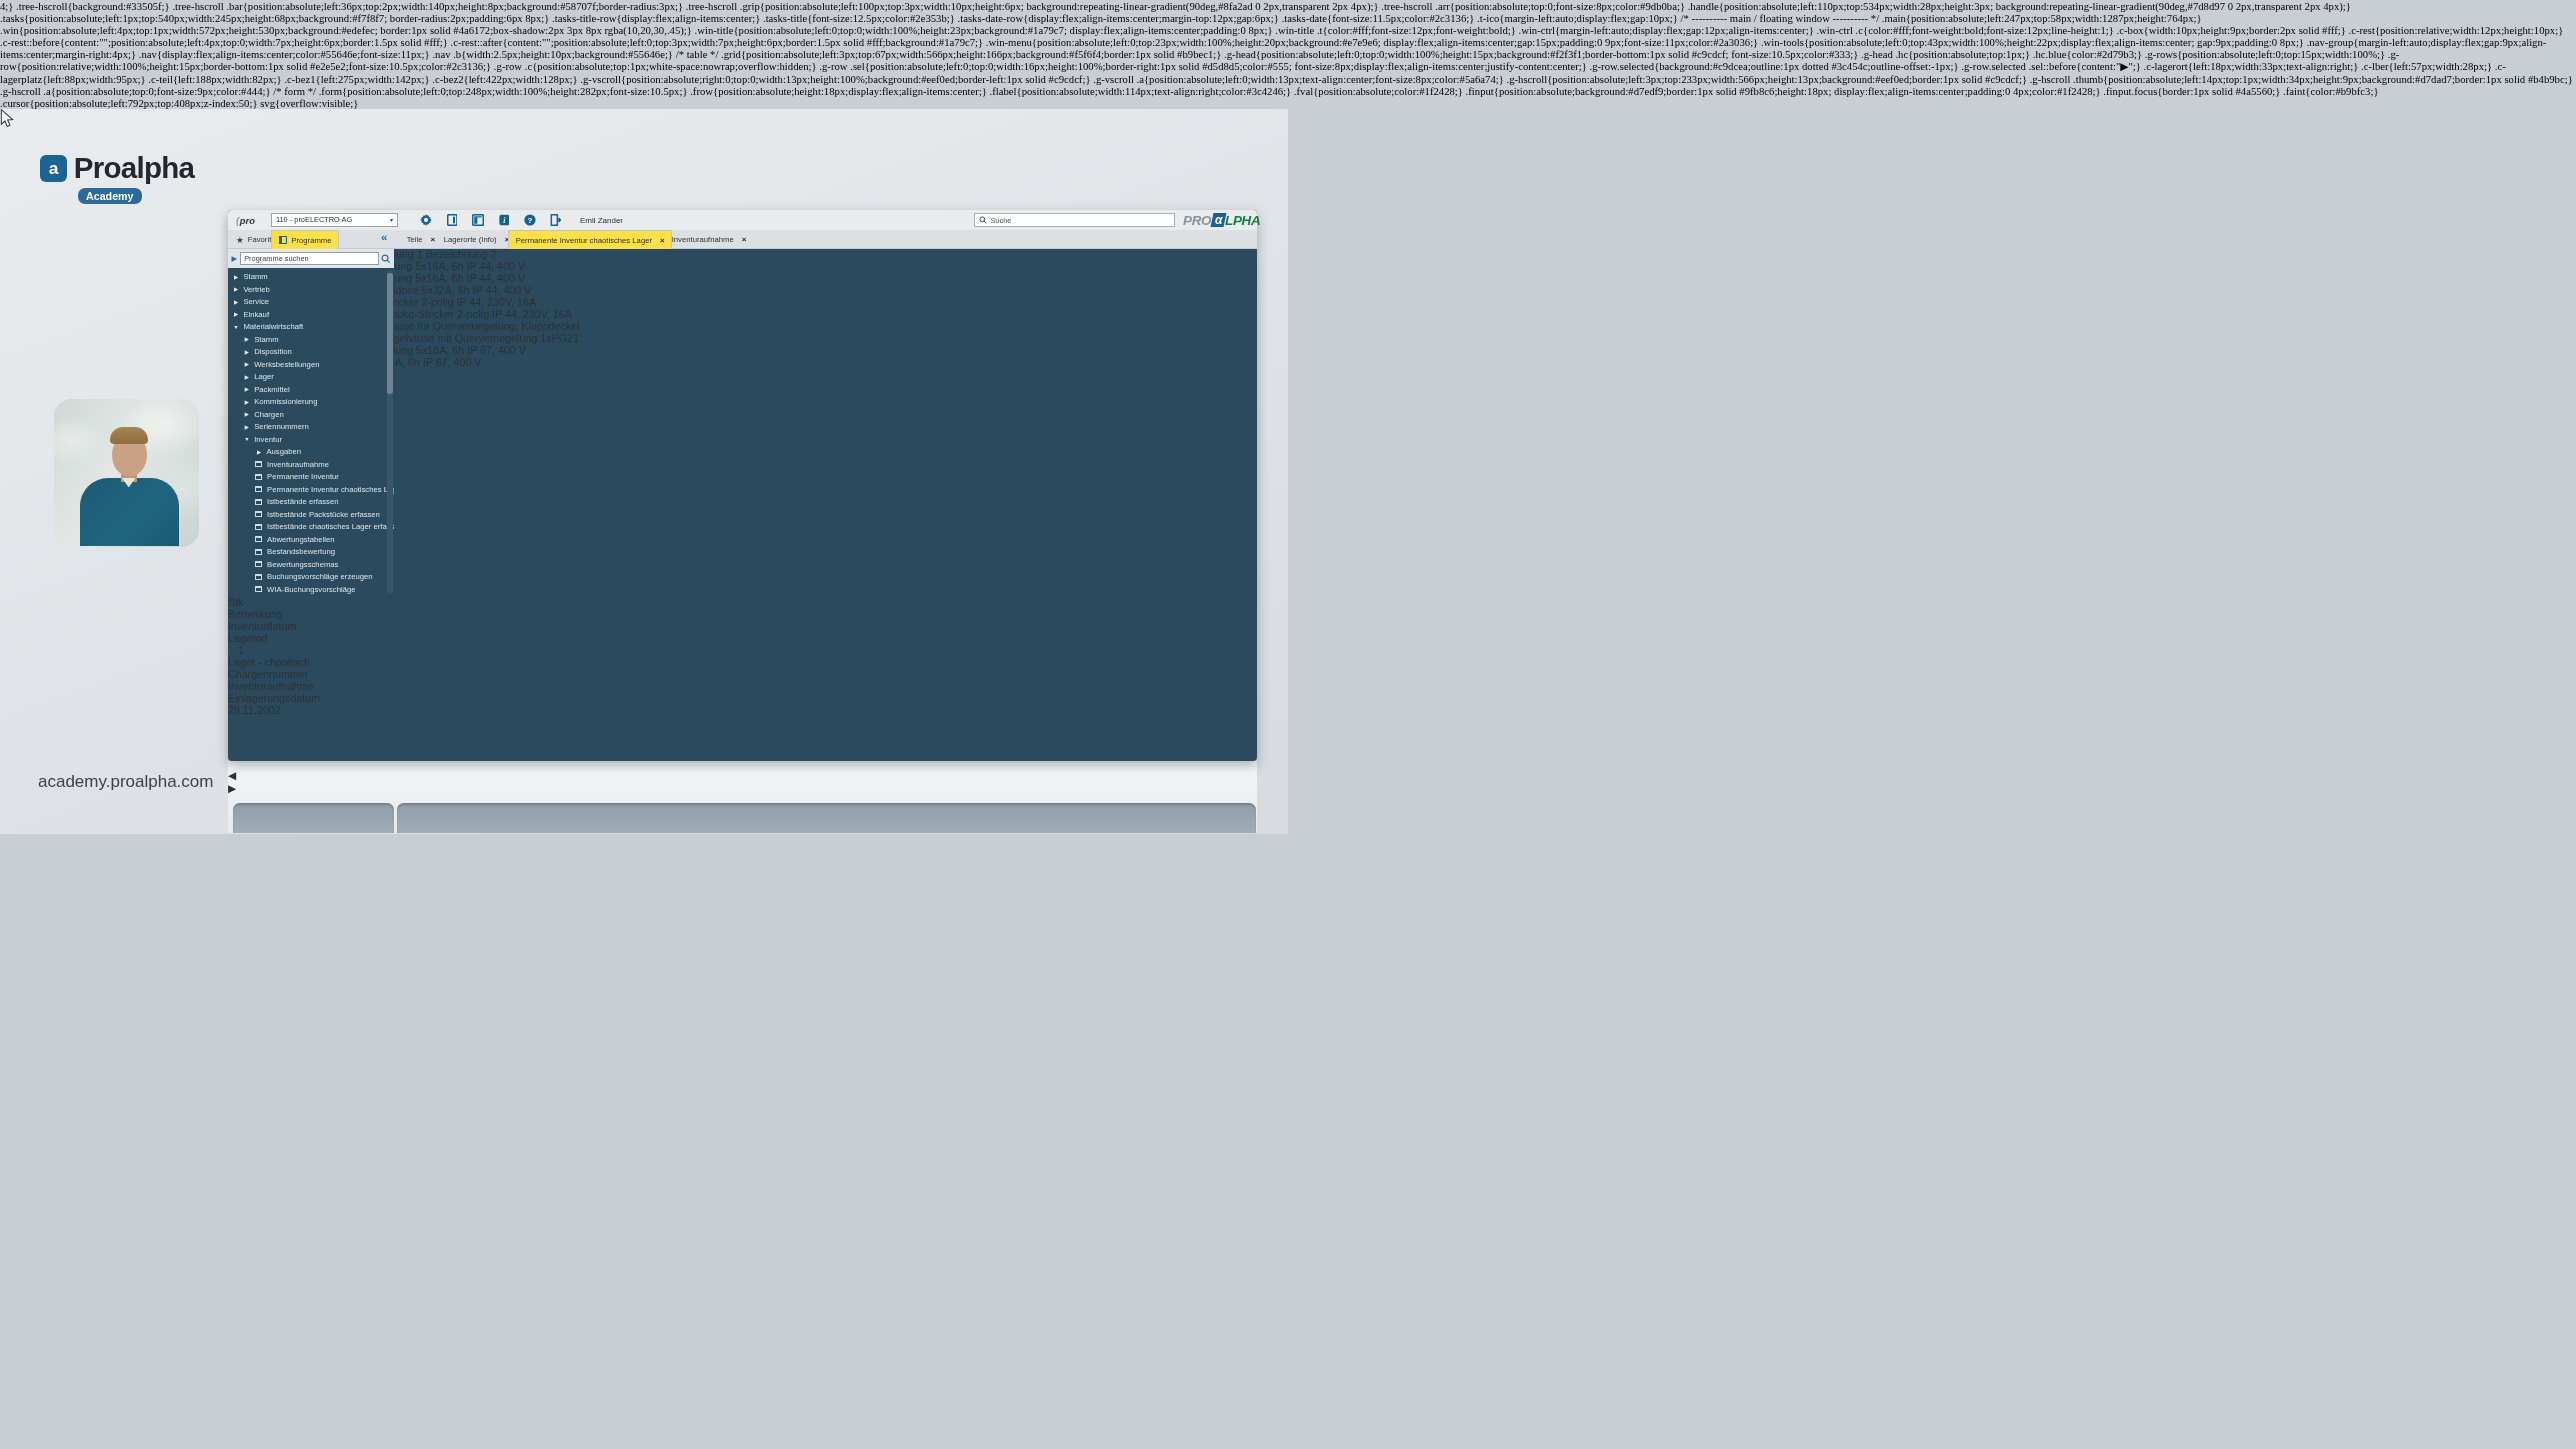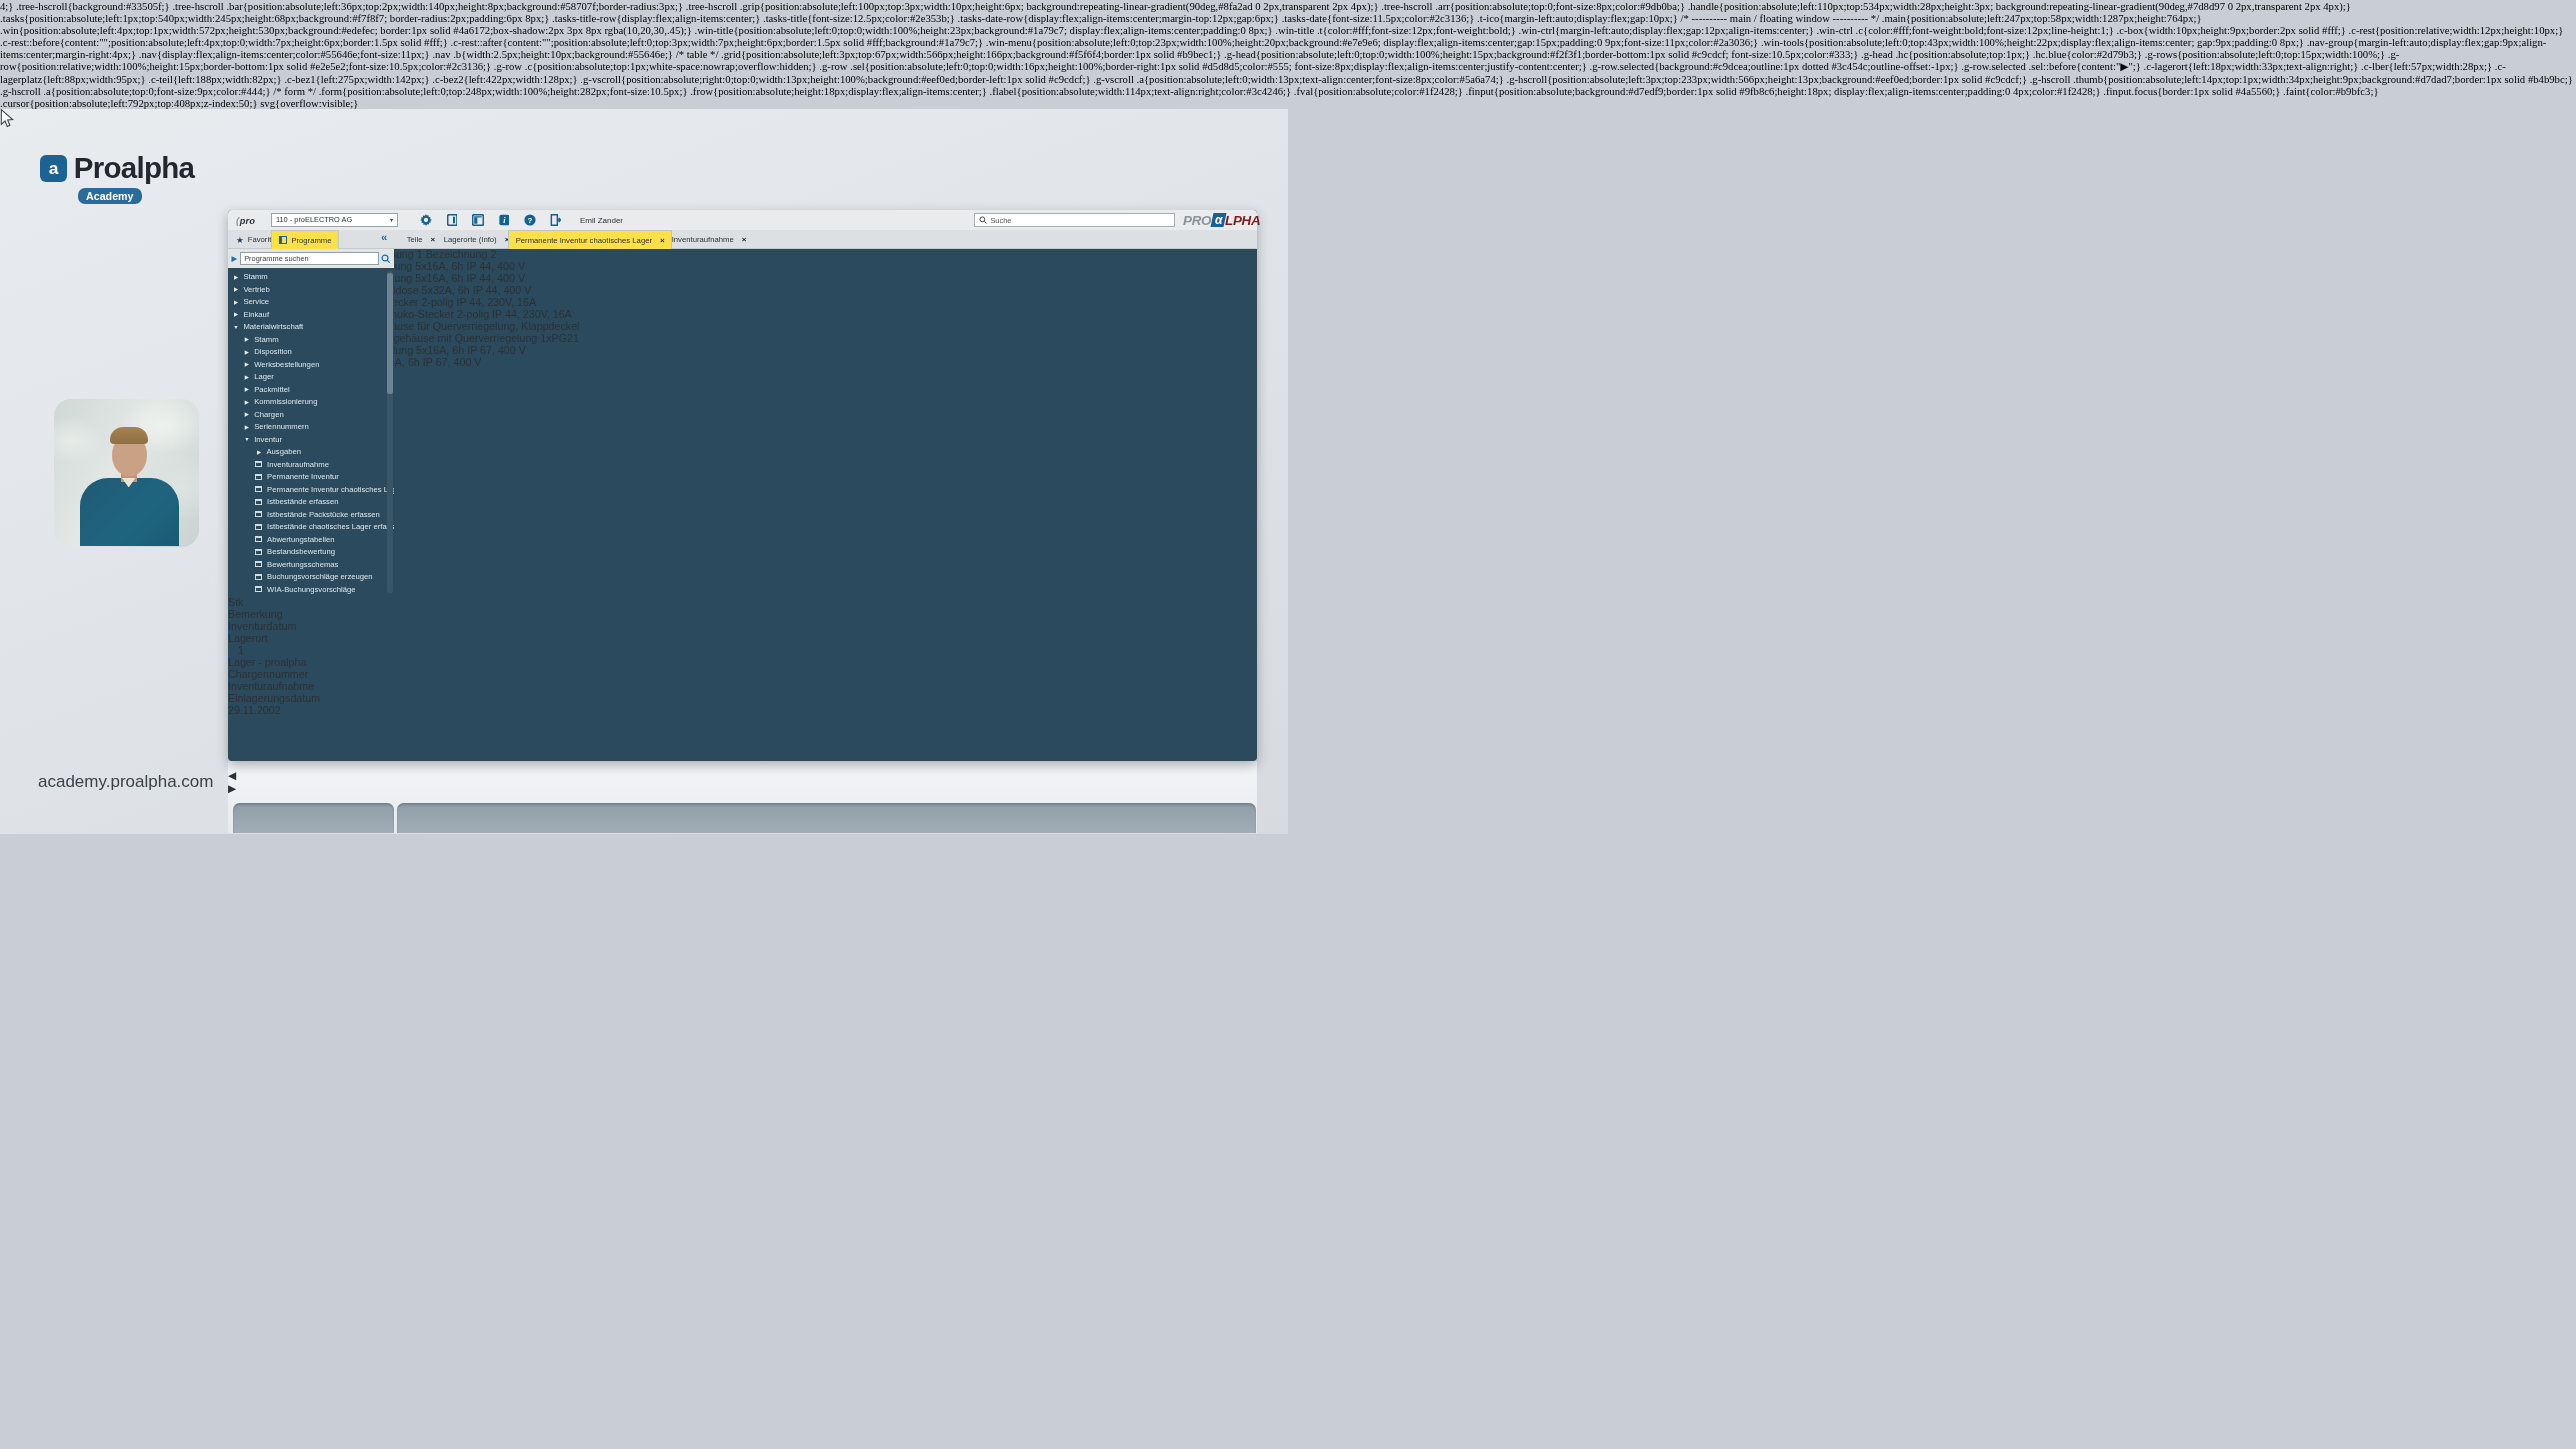--- a/index.html
+++ b/index.html
@@ -58,21 +58,21 @@
   .hdr-user{margin-left:17.4px;font-size:8px;color:#2c3136;}
   .search-box{position:absolute;left:746px;top:2.7px;width:201px;height:14.8px;background:#fff;
     border:0.7px solid #a7b0b7;display:flex;align-items:center;padding:0 4px;gap:3.4px;}
   .search-box span{font-size:7.4px;color:#555;}
   .pa-logo{position:absolute;left:955px;top:2.7px;display:flex;align-items:center;
     font-style:italic;font-weight:bold;font-size:13.4px;letter-spacing:-0.3px;}
   .pa-pre{color:#8a949c;}
   .pa-box{display:inline-block;background:#1b6091;color:#fff;transform:skewX(-12deg);
     padding:0 2.7px;margin:0 0.7px;font-size:12px;}
   .pa-box i{display:inline-block;transform:skewX(12deg);font-style:italic;}
-  .pa-post{color:#7f1d1d;}
+  .pa-post{color:#15803d;}
 
   
   .tab-row{position:absolute;left:0;top:20px;width:100%;height:19px;background:#dde0e2;
     border-bottom:0.7px solid #c6cacd;}
   .tab{position:absolute;top:0;height:19px;display:flex;align-items:center;gap:4px;
     padding:0 6.7px;font-size:7.7px;color:#2c3136;}
   .tab.active{background:#fde047;border:0.7px solid #bfc4c7;border-bottom:none;}
   .tab .star{color:#1b3b57;font-size:8.7px;}
   .tab .close{font-size:8px;font-weight:bold;color:#222;margin-left:4px;}
   .prog-ico{width:8.7px;height:7.4px;border:1.3px solid #1a6496;border-left-width:3.4px;}
@@ -690,21 +690,21 @@
 
           <div class="flabel" style="top:105px">Istmenge</div>
           <div class="fval" style="left:107px;top:105px;width:16px;text-align:right">0</div>
           <div class="fval" style="left:158px;top:105px">Stk</div>
 
           <div class="flabel" style="top:118px">Bemerkung</div>
           <div class="flabel" style="left:188px;top:118px;width:85px">Inventurdatum</div>
 
           <div class="flabel" style="top:139px">Lagerort</div>
           <div class="fval" style="left:107px;top:139px;width:16px;text-align:right">1</div>
-          <div class="fval" style="left:158px;top:139px">Lager - proalpha</div>
+          <div class="fval" style="left:158px;top:139px">Lager - chaotisch</div>
 
           <div class="flabel" style="top:151px">Chargennummer</div>
           <div class="flabel" style="top:162px">Inventuraufnahme</div>
 
           <div class="flabel" style="top:176px">Einlagerungsdatum</div>
           <div class="fval" style="left:78px;top:176px">29.11.2002</div>
         </div>
 
       </div>
     </div>

